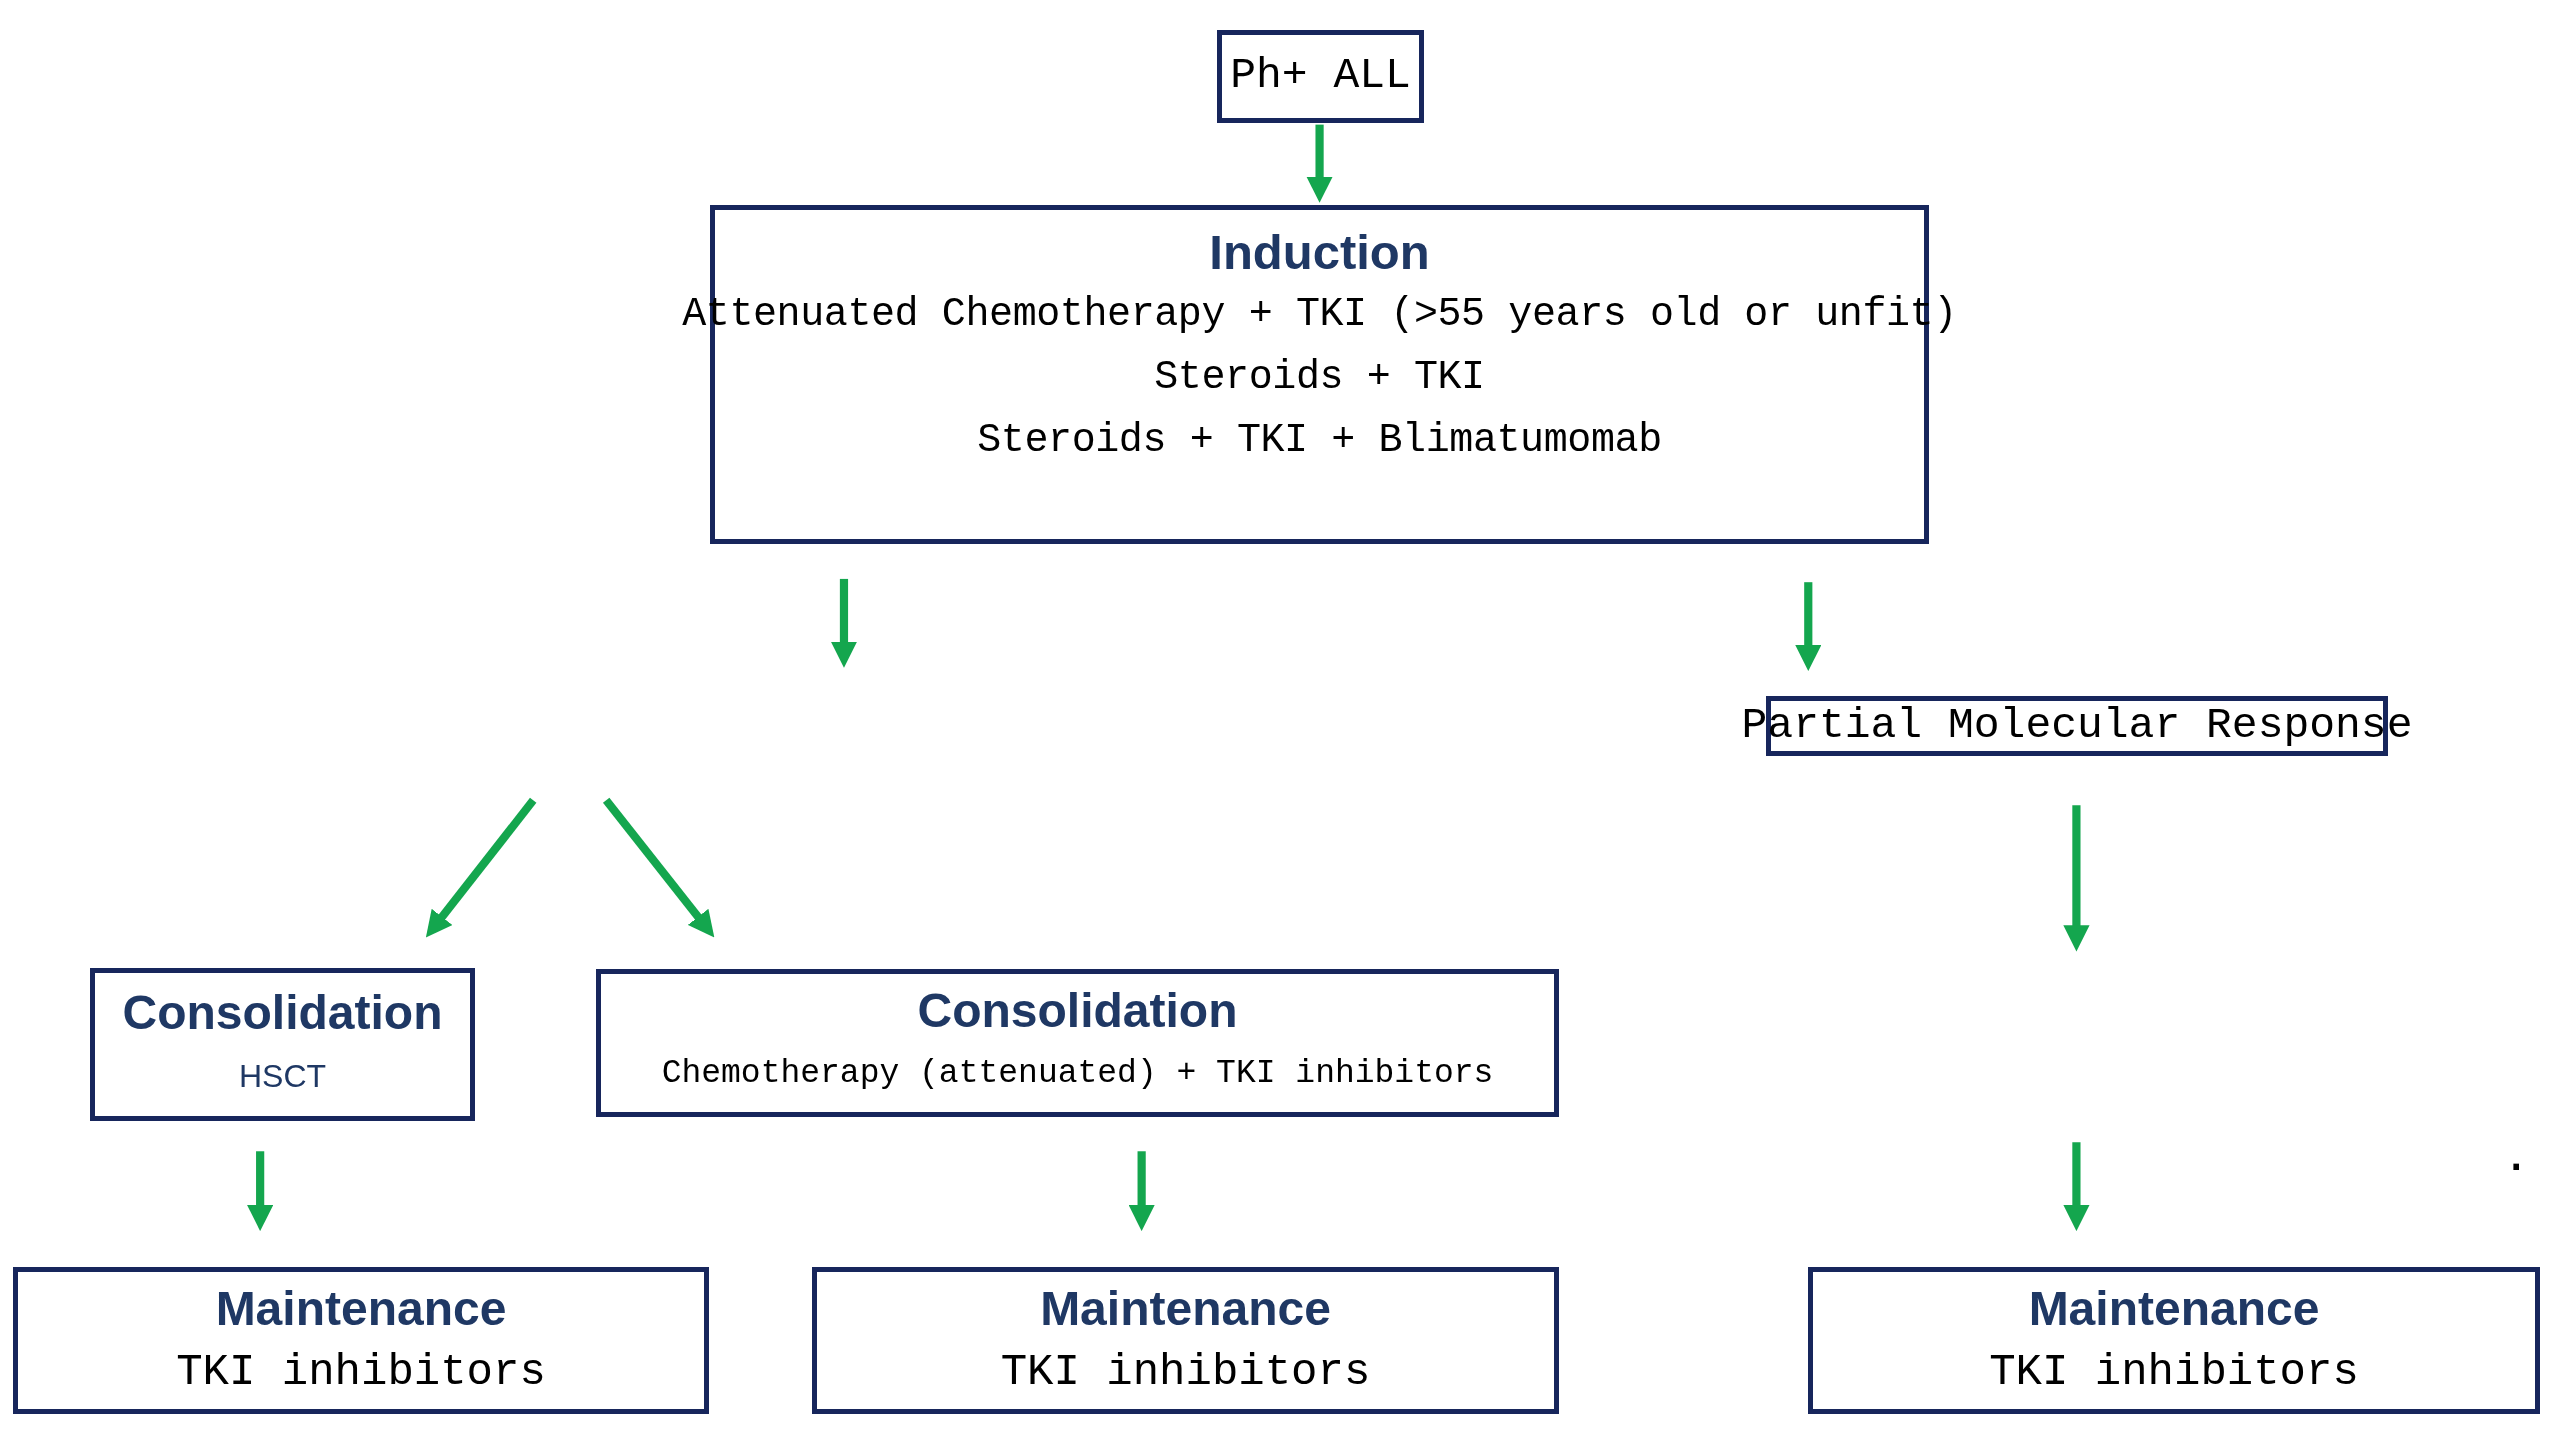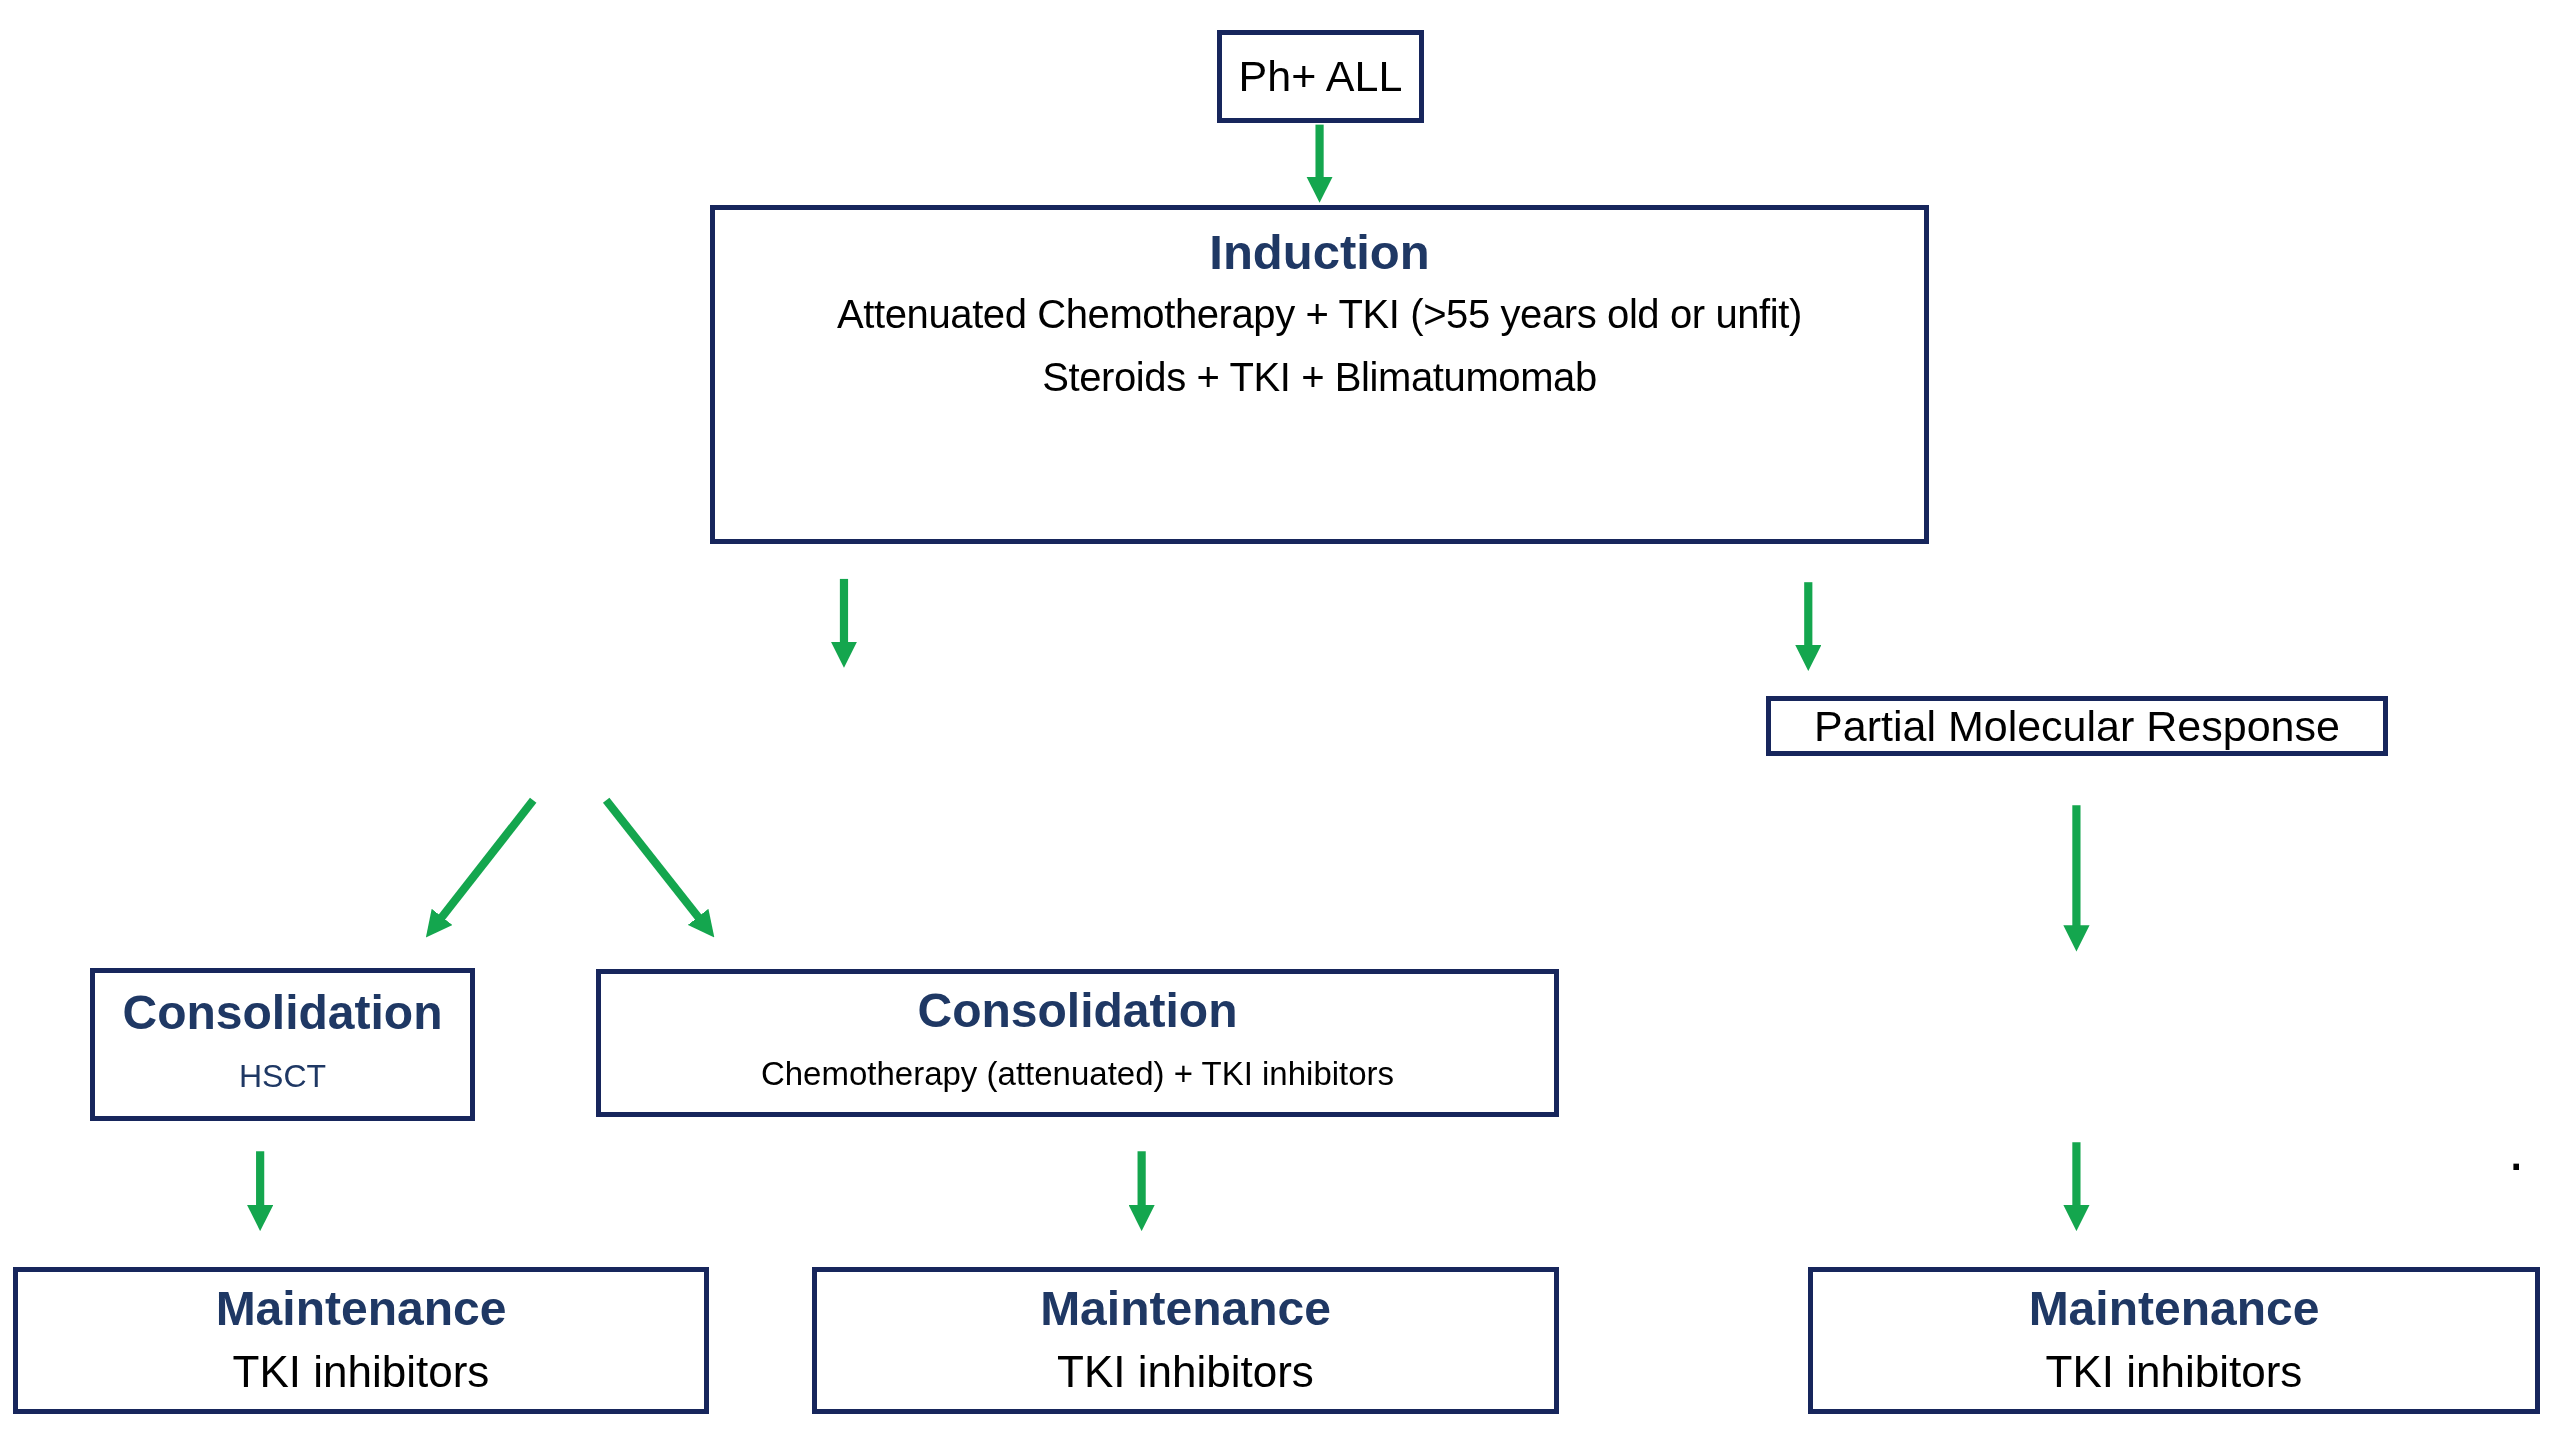--- a/index.html
+++ b/index.html
@@ -32,20 +32,21 @@
     font-weight:bold;
     font-size:48px;
     line-height:62px;
     white-space:nowrap;
   }
   .node .plain{
     color:var(--text-black);
     font-size:43px;
     line-height:64px;
     white-space:nowrap;
+    font-family:Liberation Mono, monospace;
   }
   .node .navyline{
     color:var(--heading-navy);
     font-size:46px;
     line-height:64px;
     white-space:nowrap;
   }
   
   #node-ph{left:1217px;top:29.5px;width:207px;height:93px;font-size:46px;}
   #node-induction{left:710px;top:205px;width:1219px;height:339px;justify-content:flex-start;padding-top:11.5px;}
@@ -94,20 +95,21 @@
     <line x1="2532" y1="1393" x2="2532" y2="1487" marker-end="url(#ah)"></line>
   </svg>
 
   <div class="node" id="node-ph">
     <span class="plain">Ph+ ALL</span>
   </div>
 
   <div class="node" id="node-induction">
     <span class="title">Induction</span>
     <span class="plain">Attenuated Chemotherapy + TKI (&gt;55 years old or unfit)</span>
+    <span class="plain">Steroids + TKI</span>
     <span class="plain">Steroids + TKI + Blimatumomab</span>
   </div>
 
 
   <div class="node" id="node-pmr">
     <span class="plain">Partial Molecular Response</span>
   </div>
 
   <div class="node" id="node-hsct">
     <span class="title">Consolidation</span>

